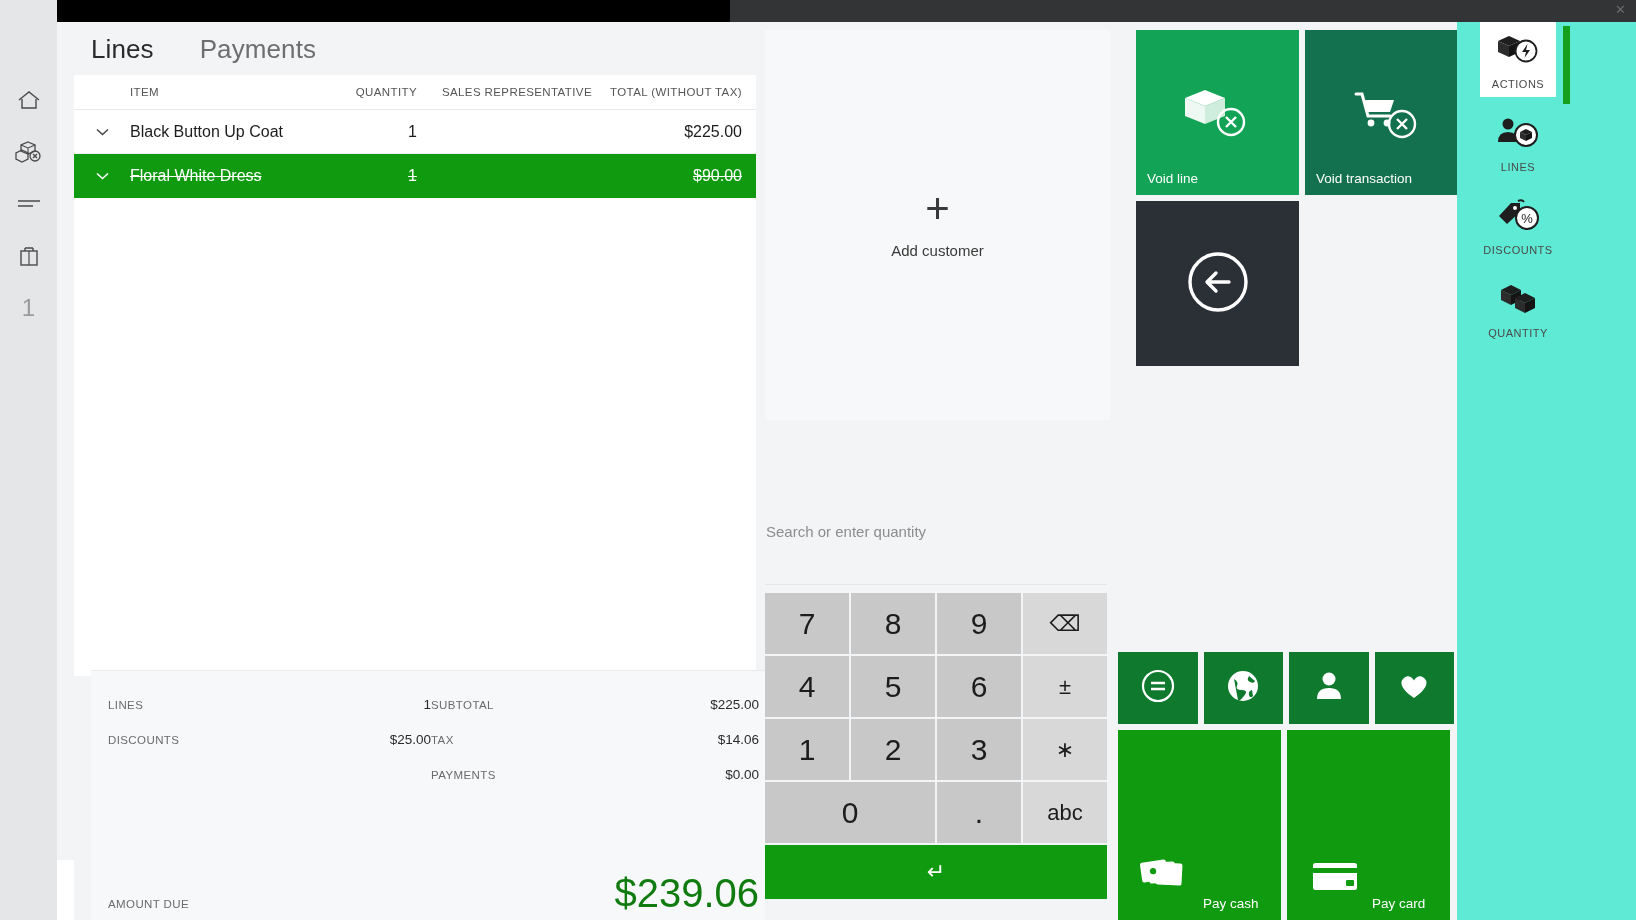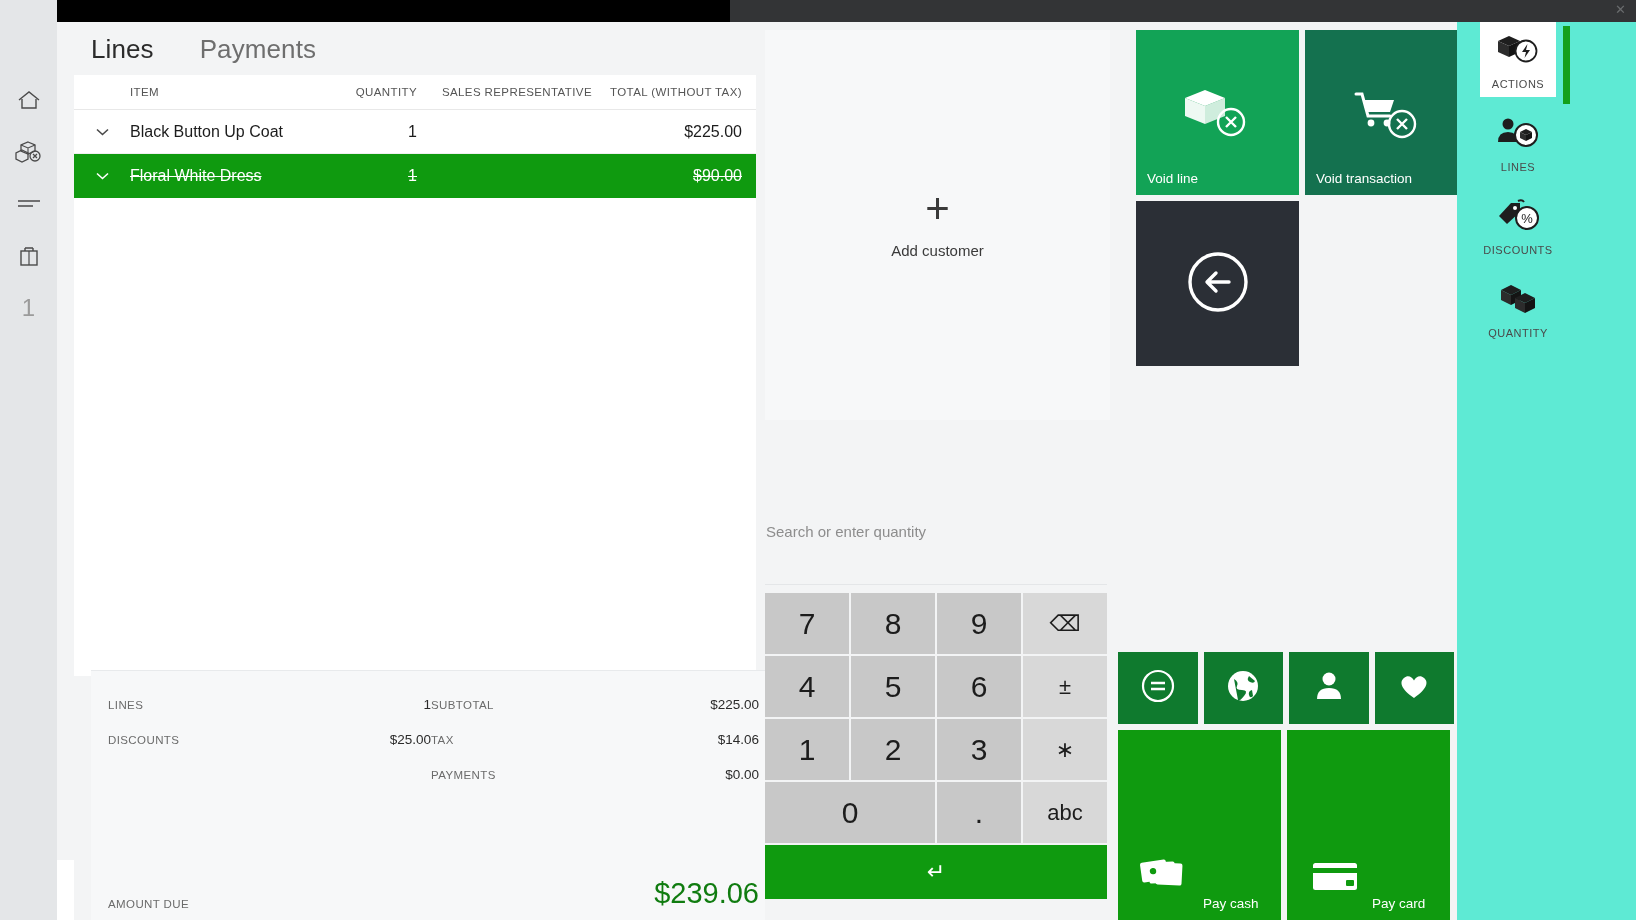--- a/index.html
+++ b/index.html
@@ -57,21 +57,21 @@
           border-top:1px solid #e8eaec;box-sizing:border-box;padding:26px 0 0 0;}
   .tot-grid{display:flex;}
   .tot-left{flex:0 0 340px;padding-left:17px;box-sizing:border-box;}
   .tot-right{flex:1 1 auto;padding-right:14px;box-sizing:border-box;}
   .tot-row{display:flex;justify-content:space-between;align-items:baseline;height:35px;}
   .tot-label{font-size:11.5px;color:#6b6b6b;letter-spacing:.4px;}
   .tot-value{font-size:13.5px;color:#2b2b2b;}
   .amount-due{position:absolute;left:17px;right:14px;bottom:6px;display:flex;
               justify-content:space-between;align-items:flex-end;}
   .ad-label{font-size:11.5px;color:#6b6b6b;letter-spacing:.4px;padding-bottom:4px;}
-  .ad-value{font-size:29px;color:#107c10;font-weight:300;line-height:42px;}
+  .ad-value{font-size:40px;color:#107c10;font-weight:300;line-height:42px;}
 
   
   .center{position:absolute;left:765px;top:22px;width:345px;height:898px;background:#f3f4f5;}
   .customer-card{position:absolute;left:0;top:8px;width:345px;height:390px;background:#f7f8f9;
                  display:flex;flex-direction:column;align-items:center;justify-content:center;}
   .plus-glyph{font-size:42px;font-weight:200;color:#3a3a3a;line-height:34px;margin-bottom:16px;}
   .add-cust-label{font-size:15px;color:#3a3a3a;}
 
   .searchbar{position:absolute;left:0;top:478px;width:345px;height:62px;display:flex;align-items:center;justify-content:center;}
   .searchbar input{border:0;outline:0;background:transparent;width:100%;font-size:15px;color:#2b2b2b;

